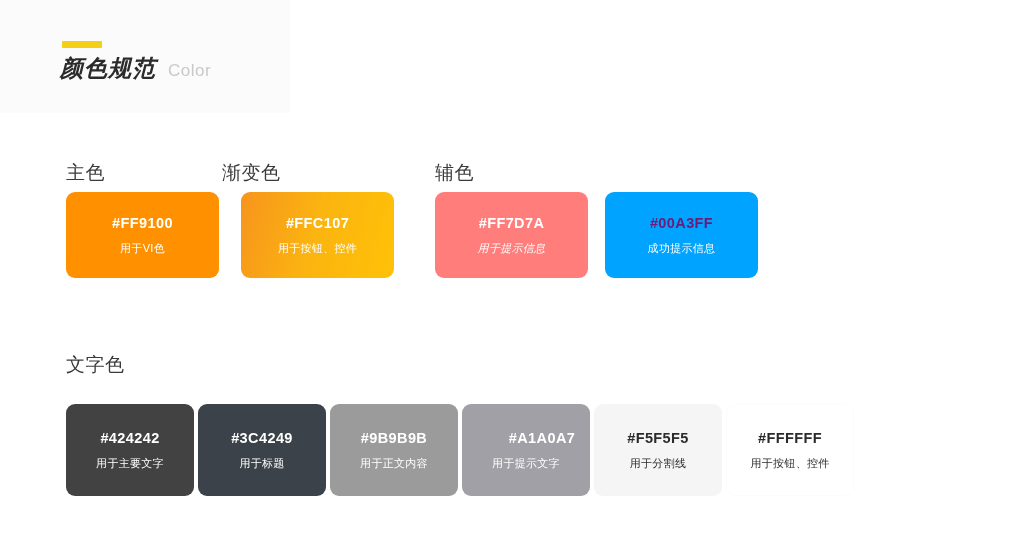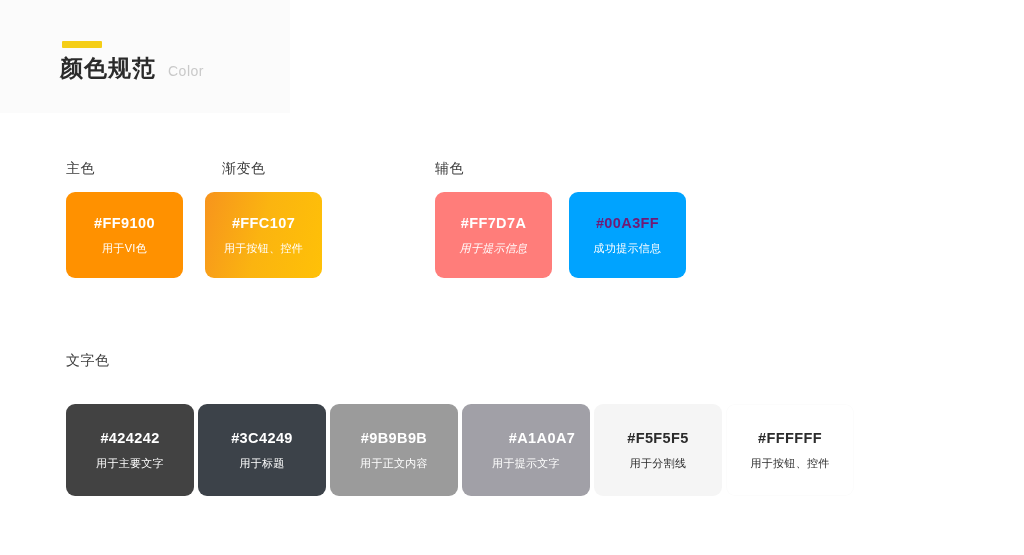--- a/index.html
+++ b/index.html
@@ -40,32 +40,33 @@
     display: flex;
     align-items: baseline;
     gap: 12px;
   }
   .title-cn {
     font-size: 23px;
     font-weight: bold;
     color: #2b2b2b;
     letter-spacing: 1px;
     line-height: 1;
+    font-style: italic;
   }
   .title-en {
-    font-size: 14px;
+    font-size: 17px;
     color: #c9c9c9;
     letter-spacing: 0.5px;
     line-height: 1;
   }
 
   
   .section-label {
     position: absolute;
-    font-size: 14px;
+    font-size: 19px;
     color: #3b3b3b;
     letter-spacing: 0.5px;
     white-space: nowrap;
   }
 
   .swatch-row {
     position: absolute;
     display: flex;
   }
   #primary-row    { left: 66px;  top: 192px; gap: 22px; }
@@ -74,21 +75,21 @@
 
   .swatch-card {
     border-radius: 9px;
     display: flex;
     flex-direction: column;
     align-items: center;
     justify-content: center;
     box-sizing: border-box;
   }
   .swatch-card.top {
-    width: 117px;
+    width: 153px;
     height: 86px;
   }
   .swatch-card.text {
     width: 128px;
     height: 92px;
   }
   .swatch-hex {
     font-size: 14.5px;
     font-weight: bold;
     letter-spacing: 0.4px;

